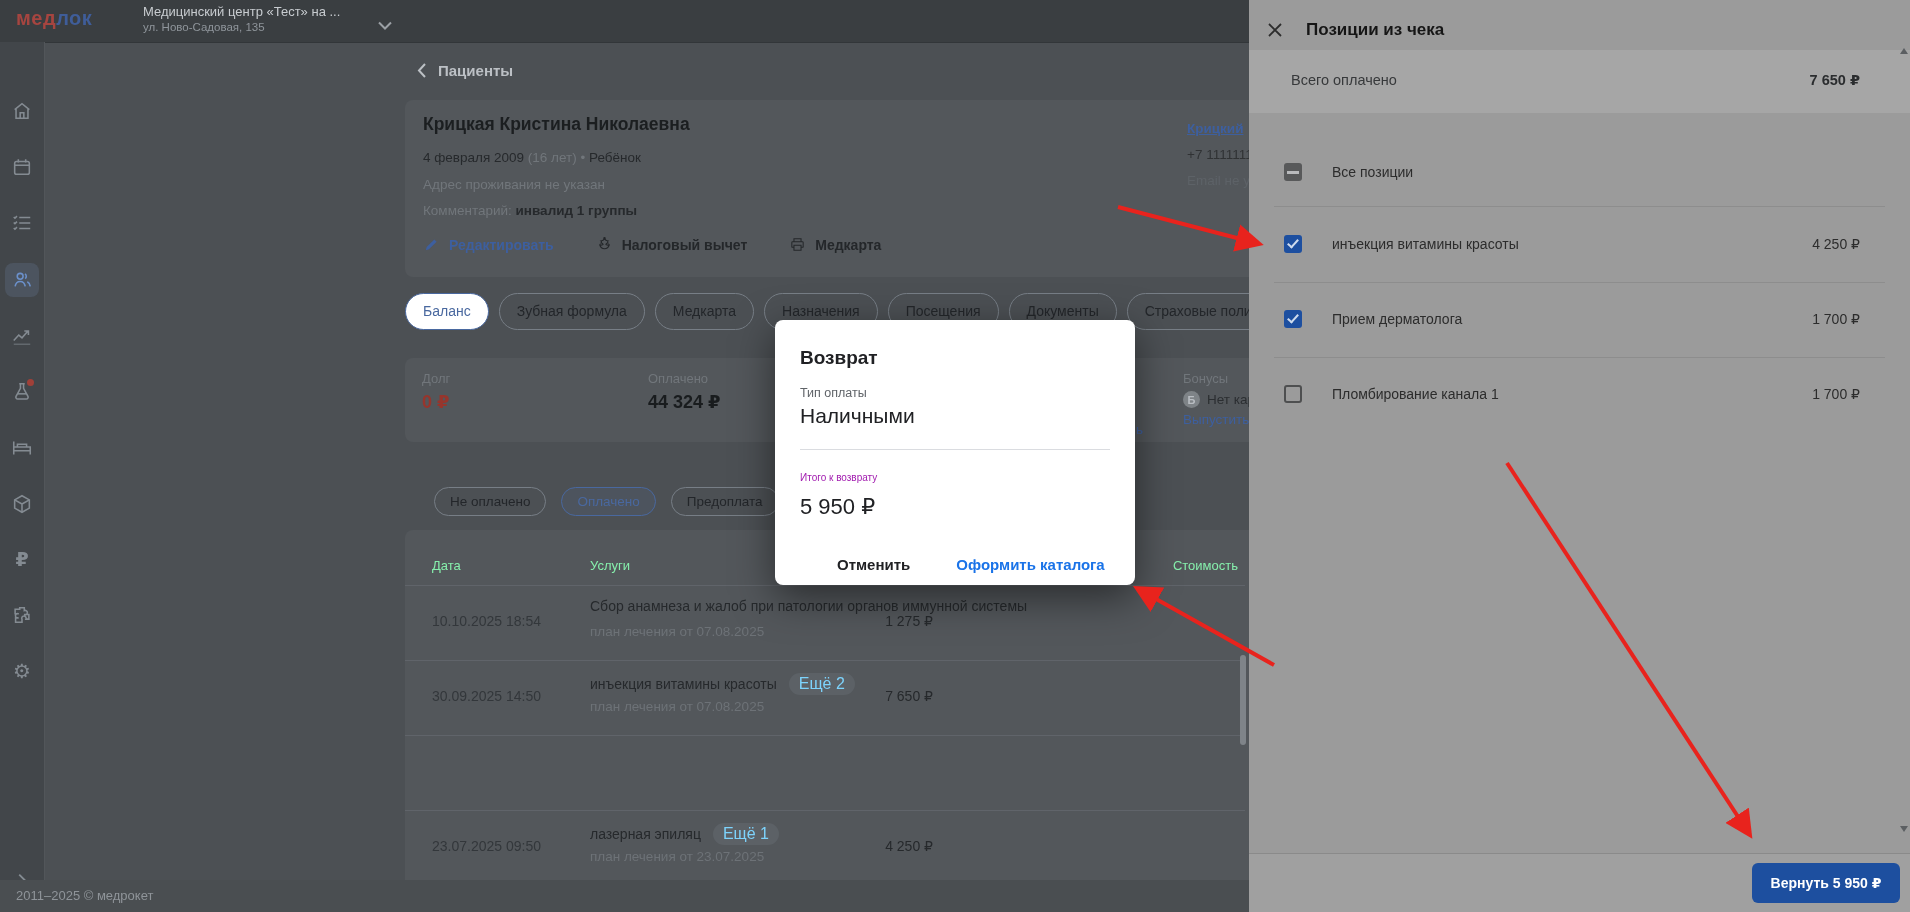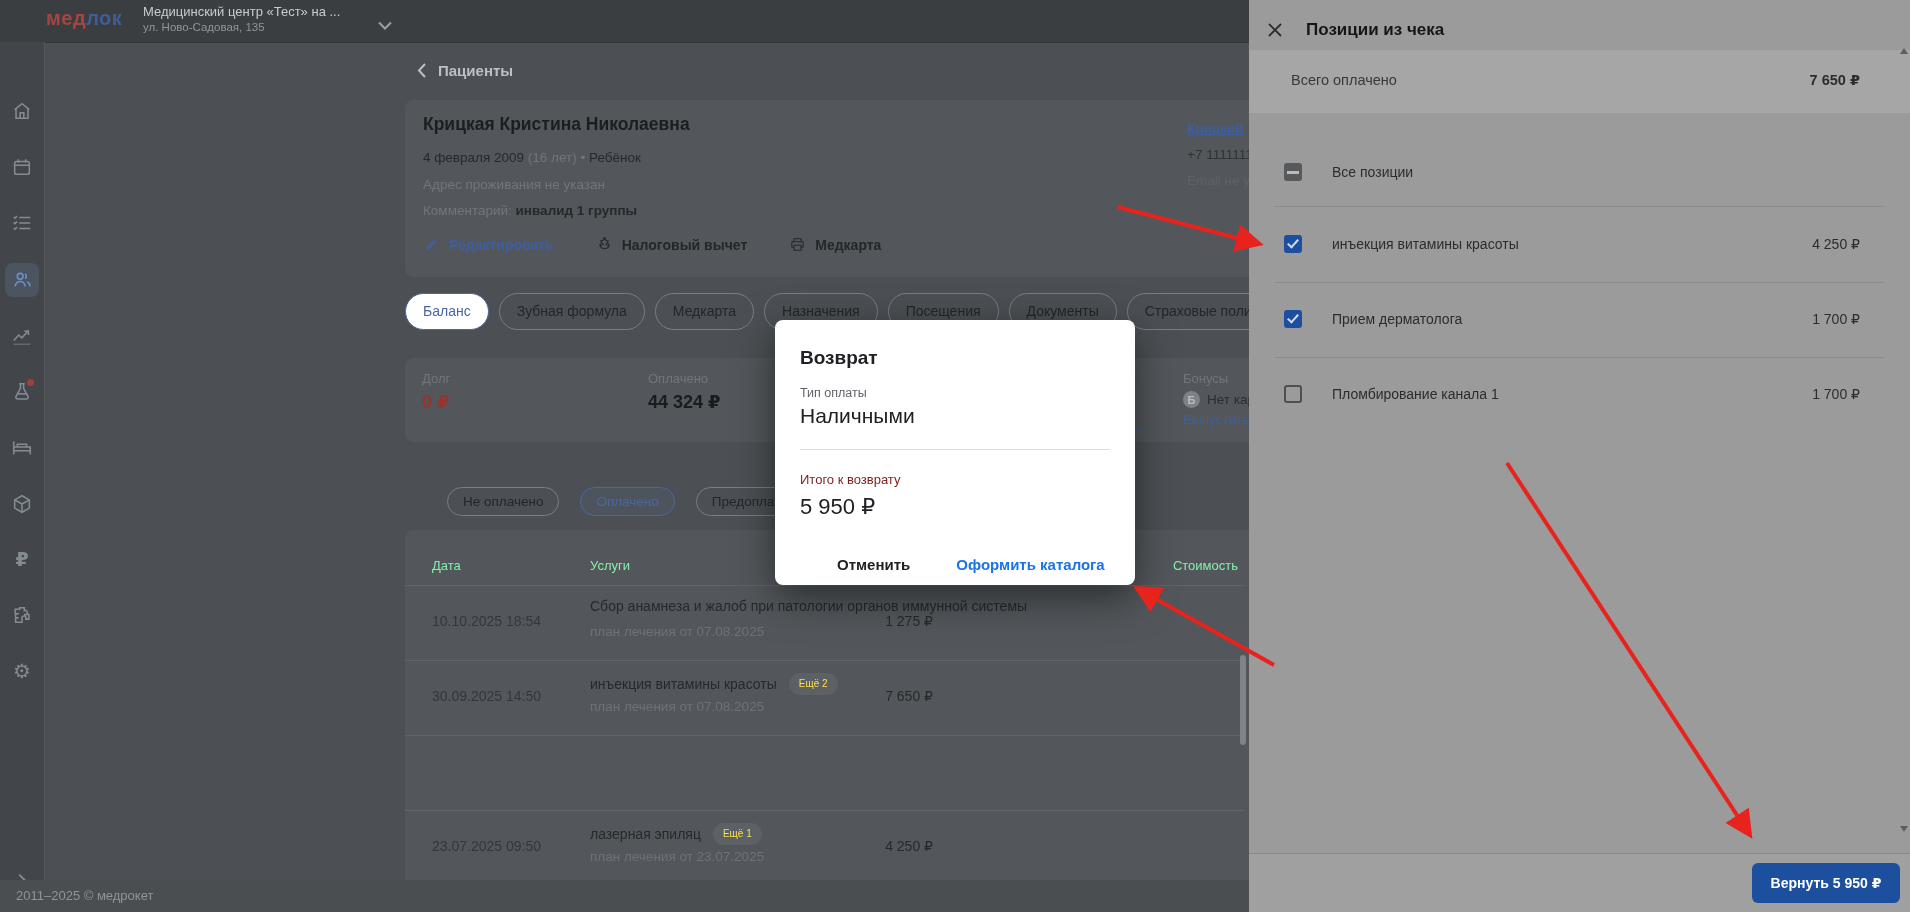--- a/index.html
+++ b/index.html
@@ -4,21 +4,21 @@
 <style>
   html,body{margin:0;padding:0;}
   body{
     width:1910px;height:912px;position:relative;overflow:hidden;
     font-family:"Liberation Sans","DejaVu Sans",sans-serif;
     background:#4c5054;
   }
   .abs{position:absolute;}
   
   #topbar{left:0;top:0;width:1910px;height:42px;background:#3a3e41;border-bottom:1px solid #323639;}
-  .logo{left:16px;top:7px;font-size:20px;font-weight:bold;letter-spacing:.5px;margin-left:30px;}
+  .logo{left:16px;top:7px;font-size:20px;font-weight:bold;letter-spacing:.5px;}
   .logo .r{color:#a64540;} .logo .b{color:#3f5d99;}
   .clinic{left:143px;top:4px;line-height:1.25;cursor:default;}
   .clinic .nm{font-size:13px;color:#c8ccd0;}
   .clinic .ad{font-size:11.5px;color:#8f959b;}
   .tb-chev{left:378px;top:16px;color:#9ba0a5;}
   
   #sidebar{left:0;top:42px;width:44px;height:838px;background:#42464a;border-right:1px solid #52565a;}
   .sb-ic{position:absolute;left:11px;width:22px;height:22px;color:#848b92;display:flex;align-items:center;justify-content:center;}
   .sb-ic svg{width:22px;height:22px;}
   .sb-active-bg{position:absolute;left:5px;width:34px;height:34px;background:#4c545f;border-radius:8px;}
@@ -56,43 +56,43 @@
   #balance-card{left:405px;top:358px;width:1140px;height:84px;}
   .bal-col{position:absolute;top:13px;}
   .bal-lbl{font-size:13px;color:#71767b;}
   .bal-val{margin-top:5px;font-size:18px;font-weight:bold;color:#191c1e;}
   .bal-val.red{color:#97352c;}
   .bonus-line{margin-top:5px;display:flex;align-items:center;gap:7px;font-size:13.5px;color:#2b2e31;}
   .b-circ{width:17px;height:17px;border-radius:50%;background:#7e8387;color:#b9bdc2;font-size:11px;display:flex;align-items:center;justify-content:center;font-weight:bold;}
   .bonus-link{margin-top:4px;font-size:13.5px;color:#3d5f9f;cursor:pointer;}
   .frag{position:absolute;left:731px;top:64px;font-size:13.5px;color:#3d5f9f;}
   
-  #filters{left:447px;top:487px;display:flex;gap:21px;}
+  #filters{left:434px;top:487px;display:flex;gap:15px;}
   .fpill{height:27px;line-height:27px;padding:0 15px;border:1px solid #777e86;border-radius:15px;font-size:13.5px;color:#23262a;cursor:pointer;white-space:nowrap;}
   .fpill.sel{border-color:#49689f;color:#49689f;background:#4d545e;}
   
   #table-card{left:405px;top:530px;width:1140px;height:360px;}
   .th{position:absolute;top:28px;font-size:13px;color:#86efac;}
   .th.date{left:27px;} .th.serv{left:185px;} .th.price{left:708px;width:125px;text-align:right;}
   .t-divider{position:absolute;left:0;width:840px;height:1px;background:#60646a;}
   .trow{position:absolute;left:0;width:840px;height:75px;cursor:pointer;}
   .t-date{position:absolute;left:27px;top:28px;font-size:14px;color:#33373b;}
   .t-serv{position:absolute;left:185px;top:13px;font-size:14px;color:#26292c;display:flex;align-items:center;gap:12px;}
   .t-note{position:absolute;left:185px;top:39px;font-size:13.5px;color:#6d7277;}
   .t-price{position:absolute;right:312px;top:28px;font-size:14px;color:#26292c;}
-  .badge{height:22px;line-height:22px;padding:0 10px;background:#5c6166;border-radius:11px;font-size:10px;color:#fde047;cursor:pointer;}
+  .badge{height:22px;line-height:22px;padding:0 10px;background:#5c6166;border-radius:11px;font-size:16px;color:#7dd3fc;cursor:pointer;}
   .main-scroll{left:1240px;top:655px;width:6px;height:90px;border-radius:3px;background:#7f8489;z-index:2;}
   
   #modal{left:775px;top:320px;width:360px;height:265px;background:#ffffff;border-radius:8px;
          box-shadow:0 12px 40px rgba(0,0,0,.5);z-index:5;}
   .m-title{position:absolute;left:25px;top:27px;font-size:19px;font-weight:bold;color:#202124;}
   .m-lbl{position:absolute;left:25px;top:66px;font-size:12.5px;color:#5f6368;}
   .m-val{position:absolute;left:25px;top:84px;font-size:21px;color:#202124;cursor:pointer;}
   .m-line{position:absolute;left:25px;top:129px;width:310px;height:1px;background:#dadce0;}
-  .m-total-lbl{position:absolute;left:25px;top:152px;font-size:13px;color:#7f1d1d;}
+  .m-total-lbl{position:absolute;left:25px;top:152px;font-size:10px;color:#a21caf;}
   .m-total{position:absolute;left:25px;top:174px;font-size:22px;color:#202124;}
   .m-btns{position:absolute;left:62px;top:236px;display:flex;gap:46px;font-size:15px;font-weight:bold;}
   .m-cancel{color:#202124;cursor:pointer;}
   .m-submit{color:#1a73e8;cursor:pointer;}
   
   #drawer{left:1249px;top:0;width:661px;height:912px;background:#9b9b9b;z-index:3;}
   .d-header{position:absolute;left:0;top:8px;width:785px;height:44px;border-bottom:1px solid #898989;}
   .d-close{position:absolute;left:18px;top:14px;width:16px;height:16px;color:#2c2c2c;cursor:pointer;}
   .d-title{position:absolute;left:57px;top:12px;font-size:17px;font-weight:bold;color:#161616;}
   .d-band{position:absolute;left:0;top:50px;width:661px;height:63px;background:#a6a6a6;}

